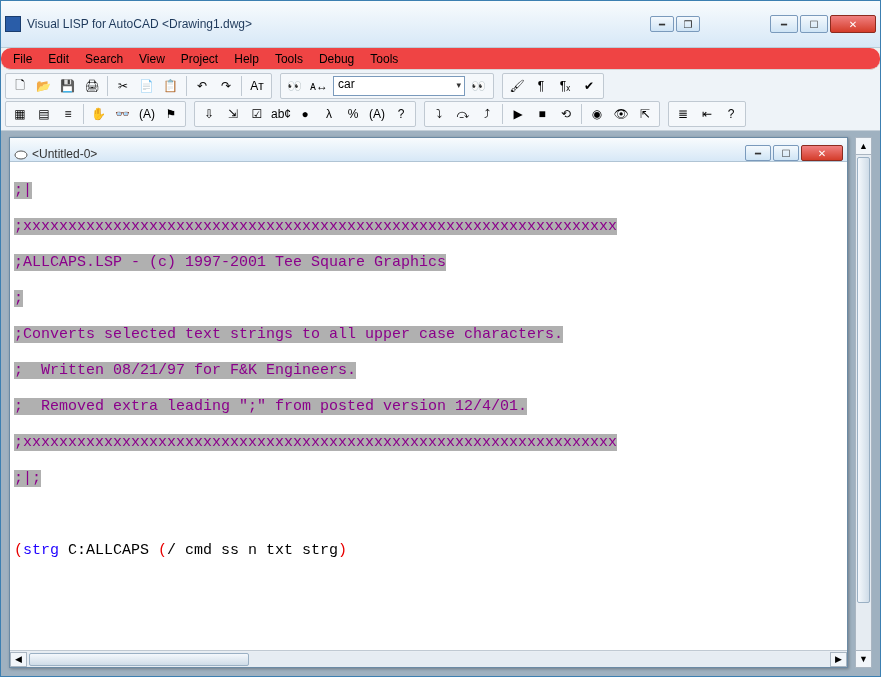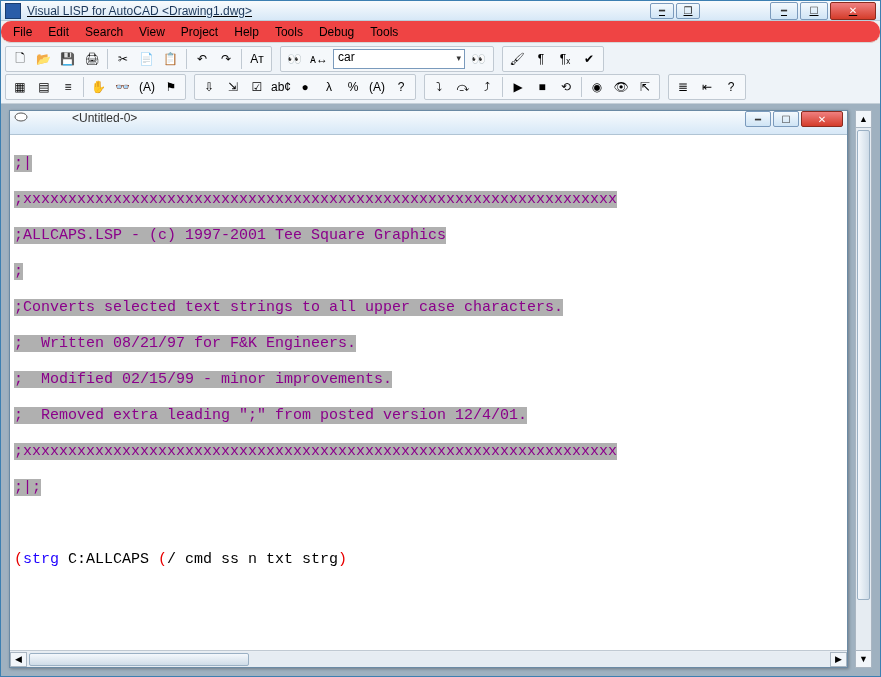--- a/index.html
+++ b/index.html
@@ -1,37 +1,37 @@
 <!DOCTYPE html>
 <html><head>
 <meta charset="utf-8">
 <style>
 * { box-sizing: border-box; margin: 0; padding: 0; }
 body { font-family: "Segoe UI", Tahoma, sans-serif; font-size: 12px; background: #fff; width: 881px; height: 677px; overflow: hidden; }
 .window { width: 881px; height: 677px; border: 1px solid #3c7fb1; background: #f0f0f0; display: flex; flex-direction: column; }
-.titlebar { height: 20px; background: linear-gradient(#f8fbfd, #d7e8f7); display: flex; align-items: center; padding: 0 4px; border-bottom: 1px solid #b8ceda; text-decoration: underline; }
+.titlebar { height: 47px; background: linear-gradient(#f8fbfd, #d7e8f7); display: flex; align-items: center; padding: 0 4px; border-bottom: 1px solid #b8ceda; }
 .titlebar .app-icon { width: 16px; height: 16px; background: #2a5da8; border: 1px solid #1a3d6e; margin-right: 6px; }
 .titlebar .title { color: #1e395b; flex: 1; font-size: 12px; }
 .winbtns { display: flex; gap: 2px; }
 .winbtn { width: 28px; height: 18px; border: 1px solid #7a9abc; background: linear-gradient(#f4f9fd,#cfe4f5); border-radius: 2px; display: flex; align-items: center; justify-content: center; font-size: 10px; color: #333; cursor: pointer; }
 .winbtn.close { background: linear-gradient(#f08080,#d43c2a); border-color: #8b2b1f; color: #fff; width: 46px; }
 .titlebar .aux { display:flex; gap:2px; margin-right:70px; }
 .titlebar .aux .winbtn { width:24px; height:16px; }
 .menubar { height: 22px; background: #ef4444; display: flex; align-items: center; padding: 0 4px; border-bottom: 1px solid #d6d6d6; border-radius: 10px; }
 .menuitem { padding: 2px 8px; cursor: pointer; color: #000; }
 .toolbars { background: #eef3f8; border-bottom: 1px solid #c4cfd8; padding: 2px 0; }
 .tbrow { display: flex; align-items: center; height: 28px; }
 .tbgroup { display: flex; align-items: center; border: 1px solid #c0c9d2; background: #f5f8fb; margin: 1px 4px; padding: 1px 2px; border-radius: 2px; }
 .tbbtn { width: 22px; height: 22px; display: flex; align-items: center; justify-content: center; cursor: pointer; border: 1px solid transparent; margin: 0 1px; font-size: 12px; }
 .tbsep { width: 1px; height: 20px; background: #c0c9d2; margin: 0 3px; }
 .tbcombo { height: 20px; width: 132px; border: 1px solid #7a9abc; background: #fff; padding: 0 20px 0 4px; font-size: 12px; position: relative; margin: 0 2px; }
 .tbcombo .caret { position: absolute; right: 3px; top: 3px; font-size: 9px; color: #333; }
 .client { flex: 1; background: #9fb1c0; padding: 6px; position: relative; overflow: hidden; }
 .doc { position: absolute; left: 8px; top: 6px; right: 32px; bottom: 8px; border: 1px solid #6b8aa4; background: #fff; display: flex; flex-direction: column; box-shadow: 1px 1px 3px rgba(0,0,0,0.3); }
-.doc-titlebar { height: 24px; background: linear-gradient(#f8fbfd,#d7e8f7); display: flex; align-items: flex-start; padding: 0 4px; border-bottom: 1px solid #b0c4d4; gap: 40px; }
+.doc-titlebar { height: 24px; background: linear-gradient(#f8fbfd,#d7e8f7); display: flex; align-items: flex-end; padding: 0 4px; border-bottom: 1px solid #b0c4d4; }
 .doc-titlebar .doc-icon { width: 14px; height: 12px; margin-right: 4px; display:inline-block; }
 .doc-titlebar .doc-title { flex: 1; color: #333; font-size: 12px; }
 .doc-winbtns { display: flex; gap: 2px; }
 .doc-winbtns .winbtn { width: 26px; height: 16px; }
 .doc-winbtns .winbtn.close { width: 42px; }
 .code { flex: 1; overflow: hidden; background: #fff; font-family: "Courier New", monospace; font-size: 15px; line-height: 18px; padding: 2px 4px; white-space: pre; color: #000; position: relative; }
 .code .line { height: 18px; }
 .hl { background: #b0b0b0; }
 .cm { color: #8b008b; }
 .paren { color: #e80000; }
@@ -276,21 +276,20 @@
             </div>
         </div>
       </div>
       <div class="code">
 <div class="line"><span class="cm hl">;|</span></div>
 <div class="line"><span class="cm hl">;xxxxxxxxxxxxxxxxxxxxxxxxxxxxxxxxxxxxxxxxxxxxxxxxxxxxxxxxxxxxxxxxxx</span></div>
 <div class="line"><span class="cm hl">;ALLCAPS.LSP - (c) 1997-2001 Tee Square Graphics</span></div>
 <div class="line"><span class="cm hl">;</span></div>
 <div class="line"><span class="cm hl">;Converts selected text strings to all upper case characters.</span></div>
 <div class="line"><span class="cm hl">;  Written 08/21/97 for F&amp;K Engineers.</span></div>
-<div class="line"><span class="cm hl">;  Modified 02/15/99 - minor improvements.</span></div>
 <div class="line"><span class="cm hl">;  Removed extra leading ";" from posted version 12/4/01.</span></div>
 <div class="line"><span class="cm hl">;xxxxxxxxxxxxxxxxxxxxxxxxxxxxxxxxxxxxxxxxxxxxxxxxxxxxxxxxxxxxxxxxxx</span></div>
 <div class="line"><span class="cm hl">;|;</span></div>
 <div class="line"></div>
 <div class="line"><span class="paren">(</span><span class="kw">strg</span><span> C:ALLCAPS </span><span class="paren">(</span><span>/ cmd ss n txt strg</span><span class="paren">)</span></div>
 
 
 
 
 

